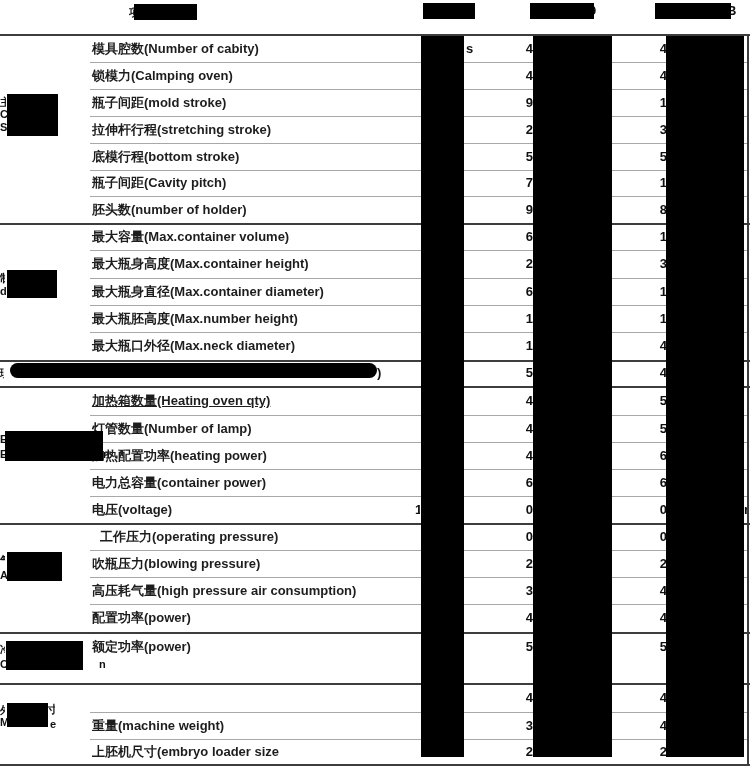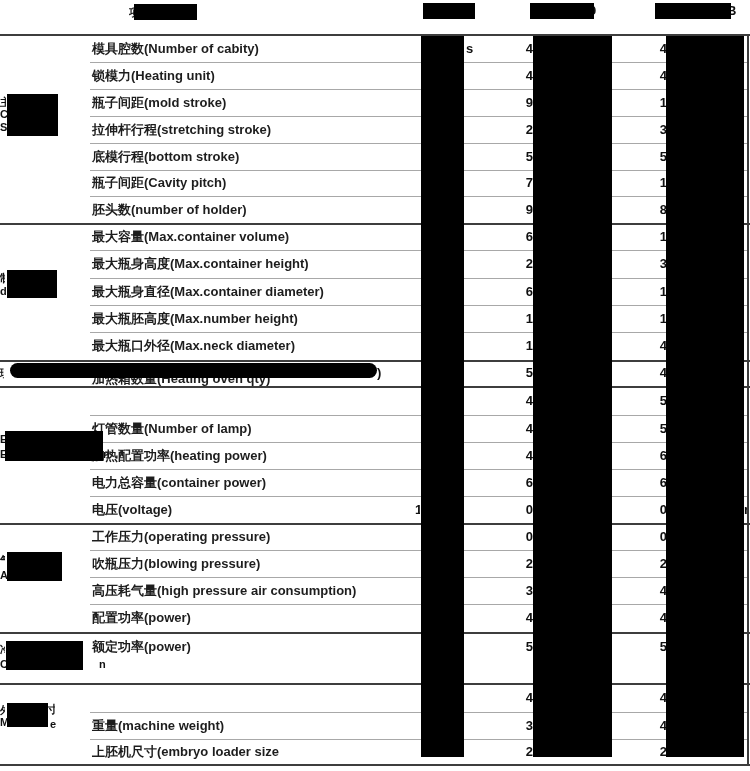--- a/index.html
+++ b/index.html
@@ -53,21 +53,21 @@
     <span class="line-light" style="top: 62px;"></span>
     <span class="line-light" style="top: 89px;"></span>
     <span class="line-light" style="top: 116px;"></span>
     <span class="line-light" style="top: 143px;"></span>
     <span class="line-light" style="top: 170px;"></span>
     <span class="line-light" style="top: 196px;"></span>
     <span class="row-label" style="top: 35px; height: 27px; line-height: 27px;">模具腔数(Number of cabity)</span>
     <span class="frag" style="left: 466px; top: 41px;">s</span>
     <span class="frag val" style="left: 515px; top: 41px;">4</span>
     <span class="frag val" style="left: 649px; top: 41px;">4</span>
-    <span class="row-label" style="top: 62px; height: 27px; line-height: 27px;">锁模力(Heating unit)</span>
+    <span class="row-label" style="top: 62px; height: 27px; line-height: 27px;">锁模力(Calmping oven)</span>
     <span class="frag val" style="left: 515px; top: 68px;">4</span>
     <span class="frag val" style="left: 649px; top: 68px;">4</span>
     <span class="row-label" style="top: 89px; height: 27px; line-height: 27px;">瓶子间距(mold stroke)</span>
     <span class="frag val" style="left: 515px; top: 95px;">9</span>
     <span class="frag val" style="left: 649px; top: 95px;">1</span>
     <span class="row-label" style="top: 116px; height: 27px; line-height: 27px;">拉伸杆行程(stretching stroke)</span>
     <span class="frag val" style="left: 515px; top: 122px;">2</span>
     <span class="frag val" style="left: 649px; top: 122px;">3</span>
     <span class="row-label" style="top: 143px; height: 27px; line-height: 27px;">底模行程(bottom stroke)</span>
     <span class="frag val" style="left: 515px; top: 149px;">5</span>
@@ -101,21 +101,21 @@
     <span class="frag val" style="left: 515px; top: 338px;">1</span>
     <span class="frag val" style="left: 649px; top: 338px;">4</span>
     <span class="bar" style="left: 5px; top: 431px; width: 98px; height: 30px;"></span>
     <span class="frag cat" style="left: 0px; top: 432px; width: 5px;">E</span>
     <span class="frag cat" style="left: 0px; top: 447px; width: 5px;">E</span>
     <span class="frag cat" style="left: 103px; top: 447px; width: 10px;">n</span>
     <span class="line-light" style="top: 415px;"></span>
     <span class="line-light" style="top: 442px;"></span>
     <span class="line-light" style="top: 469px;"></span>
     <span class="line-light" style="top: 496px;"></span>
-    <span class="row-label" style="top: 364px; height: 29px; line-height: 29px;">加热箱数量(Heating oven qty)</span>
+    <span class="row-label" style="top: 386px; height: 29px; line-height: 29px; text-decoration: underline;">加热箱数量(Heating oven qty)</span>
     <span class="frag val" style="left: 515px; top: 393px;">4</span>
     <span class="frag val" style="left: 649px; top: 393px;">5</span>
     <span class="row-label" style="top: 415px; height: 27px; line-height: 27px;">灯管数量(Number of lamp)</span>
     <span class="frag val" style="left: 515px; top: 421px;">4</span>
     <span class="frag val" style="left: 649px; top: 421px;">5</span>
     <span class="row-label" style="top: 442px; height: 27px; line-height: 27px;">加热配置功率(heating power)</span>
     <span class="frag val" style="left: 515px; top: 448px;">4</span>
     <span class="frag val" style="left: 649px; top: 448px;">6</span>
     <span class="row-label" style="top: 469px; height: 27px; line-height: 27px;">电力总容量(container power)</span>
     <span class="frag val" style="left: 515px; top: 475px;">6</span>
@@ -124,21 +124,21 @@
     <span class="frag" style="left: 415px; top: 502px; width: 5px;">1</span>
     <span class="frag val" style="left: 515px; top: 502px;">0</span>
     <span class="frag val" style="left: 649px; top: 502px;">0</span>
     <span class="frag" style="left: 744px; top: 502px; width: 6px;">r</span>
     <span class="bar" style="left: 7px; top: 552px; width: 55px; height: 29px;"></span>
     <span class="frag cat" style="left: 0px; top: 553px; width: 5px;">气</span>
     <span class="frag cat" style="left: 0px; top: 568px; width: 10px;">A</span>
     <span class="line-light" style="top: 550px;"></span>
     <span class="line-light" style="top: 577px;"></span>
     <span class="line-light" style="top: 604px;"></span>
-    <span class="row-label" style="top: 523px; height: 27px; line-height: 27px;">工作压力(operating pressure)</span>
+    <span class="row-label" style="top: 523px; height: 27px; line-height: 27px; margin-left: 8px;">工作压力(operating pressure)</span>
     <span class="frag val" style="left: 515px; top: 529px;">0</span>
     <span class="frag val" style="left: 649px; top: 529px;">0</span>
     <span class="row-label" style="top: 550px; height: 27px; line-height: 27px;">吹瓶压力(blowing pressure)</span>
     <span class="frag val" style="left: 515px; top: 556px;">2</span>
     <span class="frag val" style="left: 649px; top: 556px;">2</span>
     <span class="row-label" style="top: 577px; height: 27px; line-height: 27px;">高压耗气量(high pressure air consumption)</span>
     <span class="frag val" style="left: 515px; top: 583px;">3</span>
     <span class="frag val" style="left: 649px; top: 583px;">4</span>
     <span class="row-label" style="top: 604px; height: 28px; line-height: 28px;">配置功率(power)</span>
     <span class="frag val" style="left: 515px; top: 610px;">4</span>

